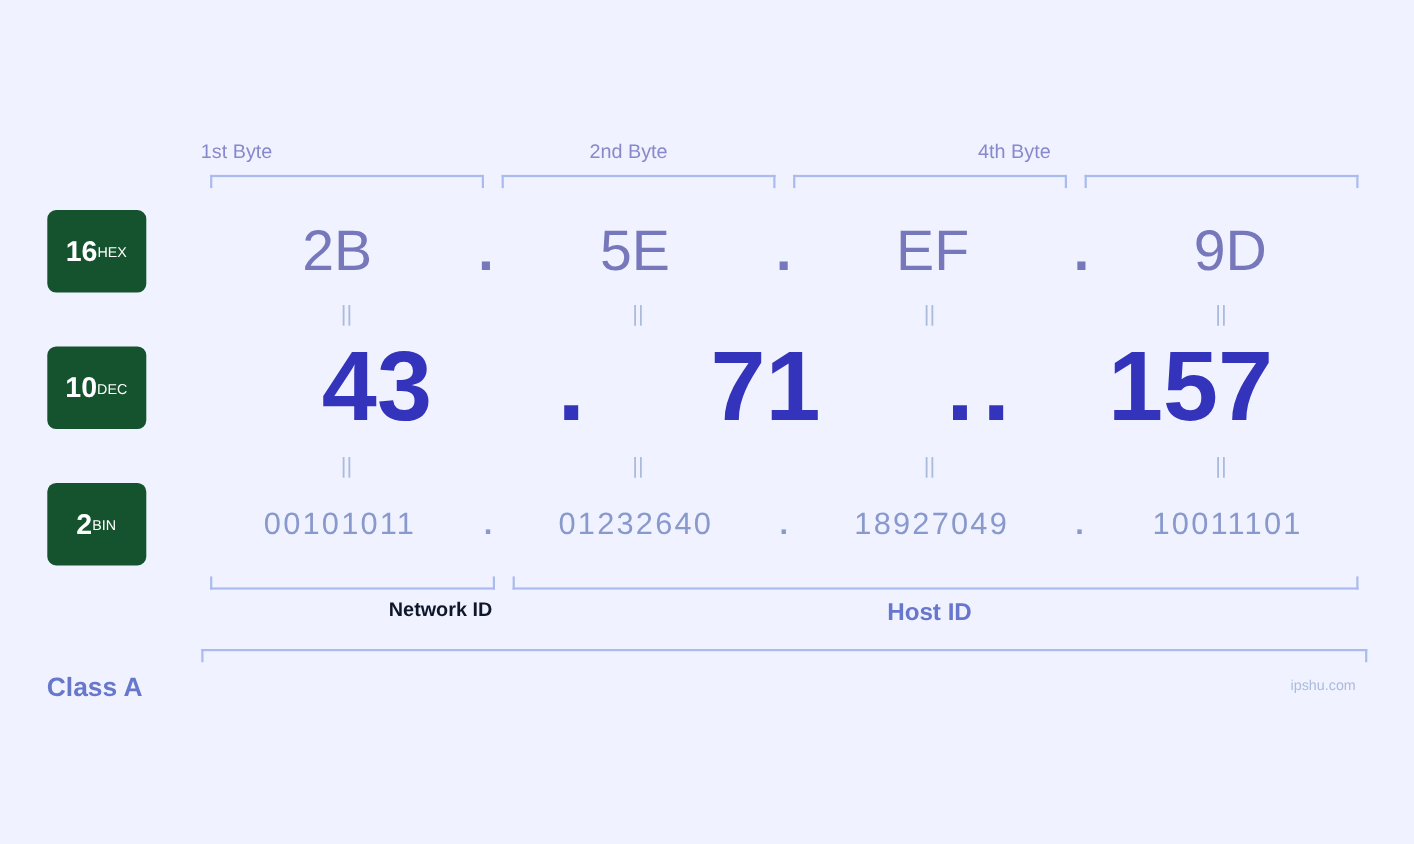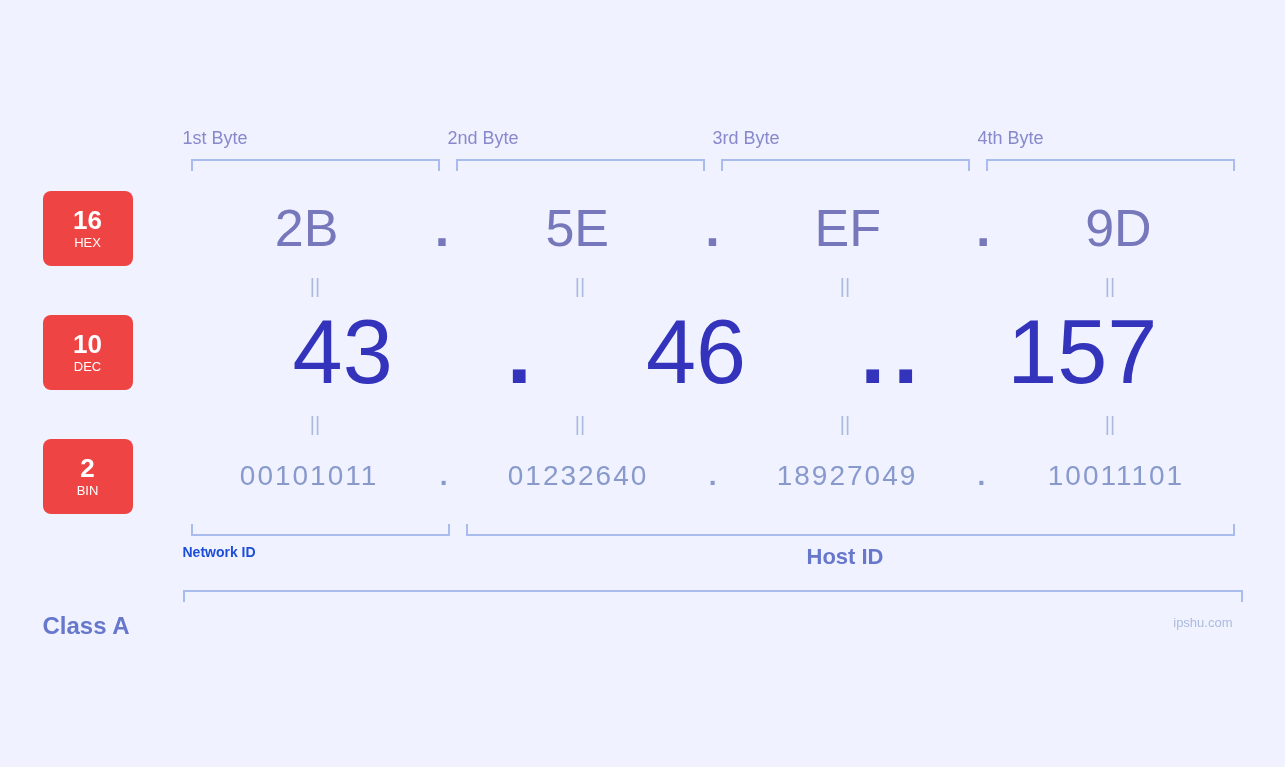--- a/index.html
+++ b/index.html
@@ -53,24 +53,24 @@
     
     .data-row {
       display: flex;
       align-items: center;
       margin-bottom: 10px;
     }
 
     .label-box {
       width: 90px;
       height: 75px;
-      background: #ef4444;
+      background: #14532d;
       border-radius: 8px;
       display: flex;
-      flex-direction: column;
+      flex-direction: row;
       align-items: center;
       justify-content: center;
       margin-right: 50px;
       flex-shrink: 0;
     }
 
     .label-num {
       color: white;
       font-size: 26px;
       font-weight: bold;
@@ -96,21 +96,21 @@
 
     .hex-val {
       color: #7777bb;
       font-size: 52px;
       font-weight: 500;
     }
 
     .dec-val {
       color: #3333bb;
       font-size: 90px;
-      font-weight: normal;
+      font-weight: bold;
     }
 
     .bin-val {
       color: #8899cc;
       font-size: 28px;
       font-weight: 400;
       letter-spacing: 2px;
     }
 
     .dot {
@@ -165,23 +165,23 @@
 
     
     .id-labels {
       display: flex;
       margin-left: 140px;
       margin-top: 8px;
     }
 
     .network-id-label {
       flex: 1;
-      text-align: left;
-      color: #1d4ed8;
-      font-size: 14px;
+      text-align: right;
+      color: #0f172a;
+      font-size: 18px;
       font-weight: bold;
     }
 
     .host-id-label {
       flex: 3;
       text-align: center;
       color: #6677cc;
       font-size: 22px;
       font-weight: bold;
     }
@@ -214,21 +214,20 @@
     }
   </style>
 </head>
 <body>
 
 <div class="container">
 
   <div class="byte-headers">
     <div class="byte-header">1st Byte</div>
     <div class="byte-header">2nd Byte</div>
-    <div class="byte-header">3rd Byte</div>
     <div class="byte-header">4th Byte</div>
   </div>
 
   <div class="bracket-row">
     <div class="bracket"></div>
     <div class="bracket"></div>
     <div class="bracket"></div>
     <div class="bracket"></div>
   </div>
 
@@ -256,21 +255,21 @@
   </div>
 
   <div class="data-row">
     <div class="label-box">
       <span class="label-num">10</span>
       <span class="label-type">DEC</span>
     </div>
     <div class="values-area">
       <div class="byte-val"><span class="dec-val">43</span></div>
       <span class="dot dot-dec">.</span>
-      <div class="byte-val"><span class="dec-val">46</span></div>
+      <div class="byte-val"><span class="dec-val">71</span></div>
       <span class="dot dot-dec">.</span>
       <span class="dot dot-dec">.</span>
       <div class="byte-val"><span class="dec-val">157</span></div>
     </div>
   </div>
 
   <div class="connector-row">
     <div class="connector">||</div>
     <div class="connector">||</div>
     <div class="connector">||</div>

